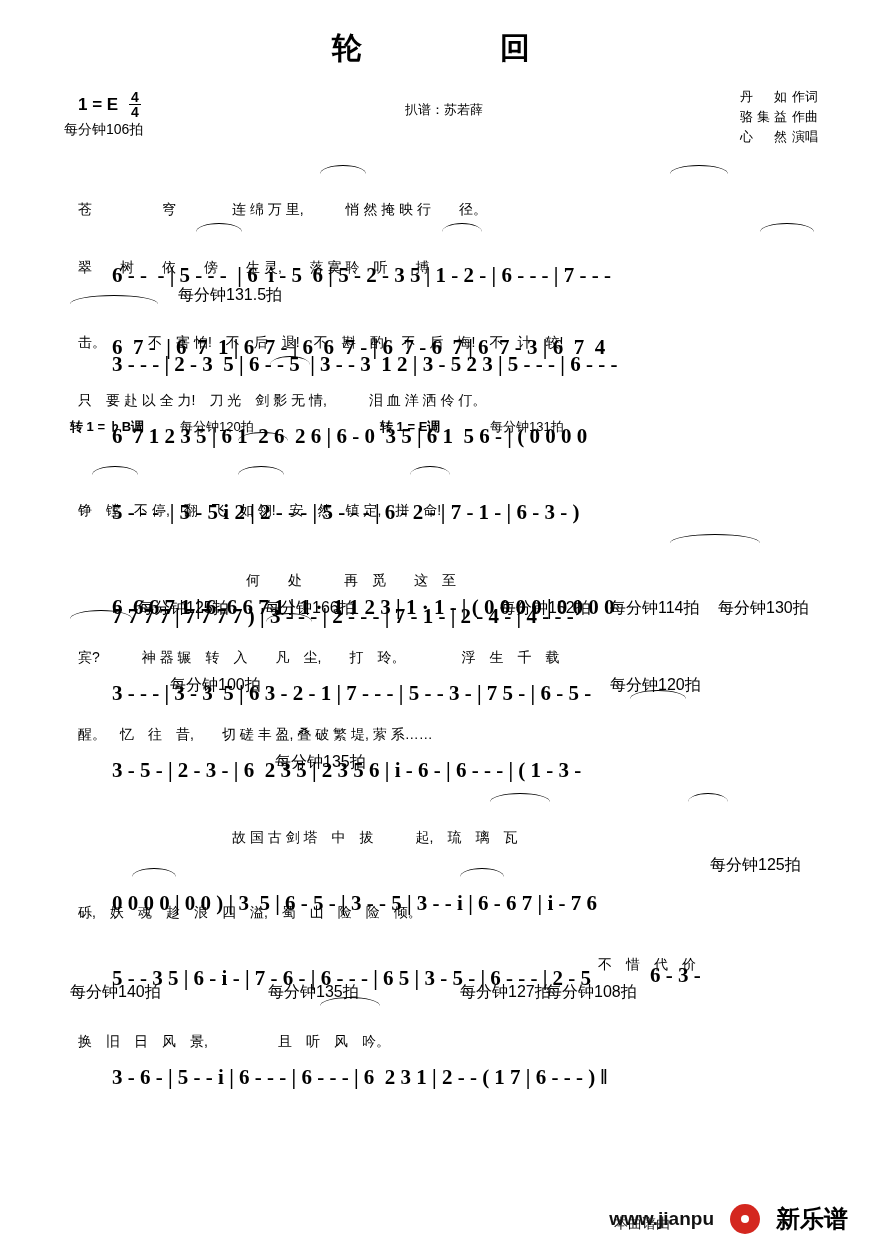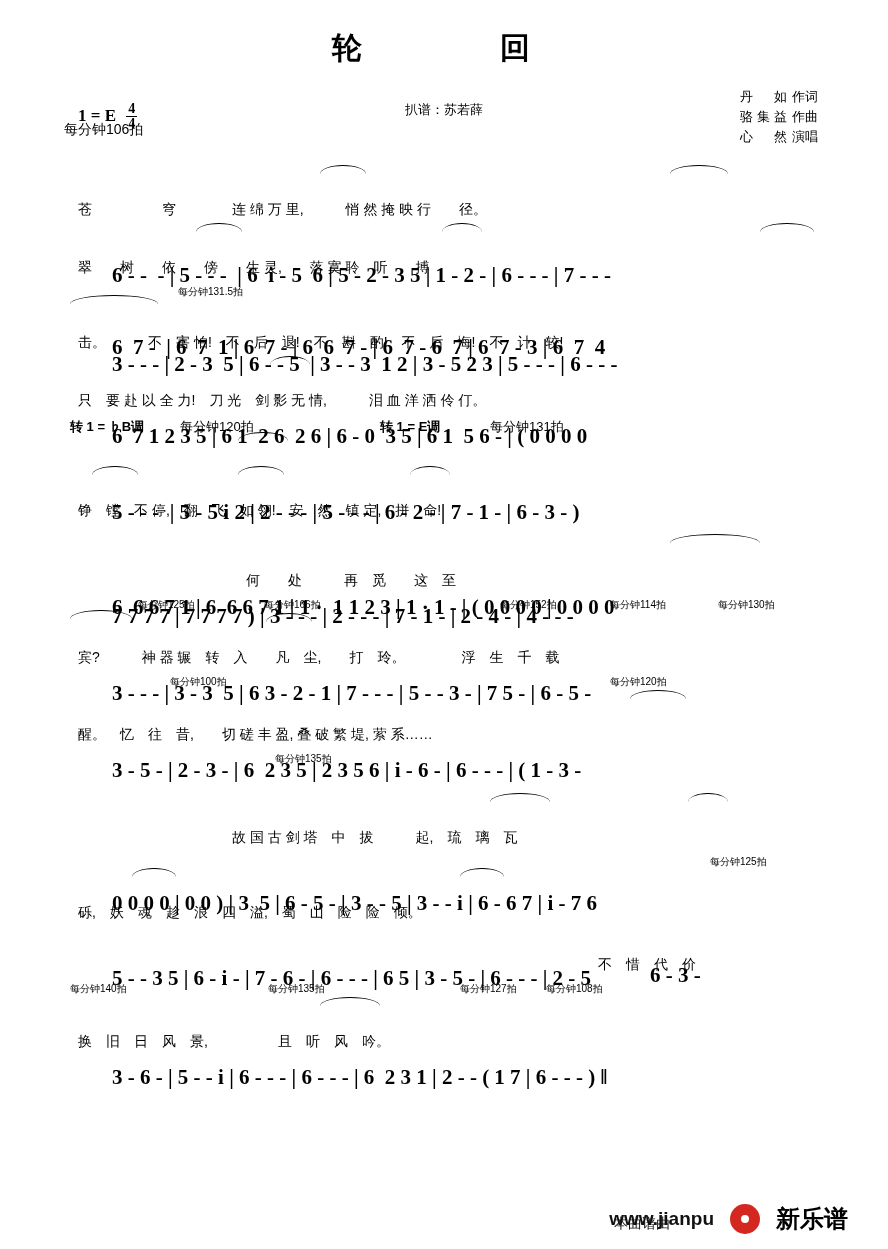--- a/index.html
+++ b/index.html
@@ -35,22 +35,21 @@
     position: relative;
     height: 80px;
     margin-top: 14px;
   }
   .key-sig {
     position: absolute;
     left: 78px;
     top: 8px;
     font-size: 17px;
     font-weight: bold;
-    font-family: Liberation Serif, serif;
-    margin-top: 12px;
+    font-family: Liberation Sans, sans-serif;
   }
   .key-sig .frac {
     display: inline-block;
     vertical-align: middle;
     text-align: center;
     font-size: 14px;
     line-height: 1.0;
     margin-left: 6px;
     position: relative;
     top: -1px;
@@ -96,21 +95,21 @@
   .sysrow {
     position: relative;
     margin-bottom: 2px;
   }
   .tempo-mark-row {
     position: relative;
     height: 17px;
   }
   .tempo-mark {
     position: absolute;
-    font-size: 10px;
+    font-size: 16px;
     font-family: "Liberation Sans", sans-serif;
     white-space: nowrap;
     top: 0;
   }
   .notes {
     font-size: 21px;
     font-weight: bold;
     letter-spacing: 0px;
     white-space: pre;
     font-family: "Liberation Serif", serif;

